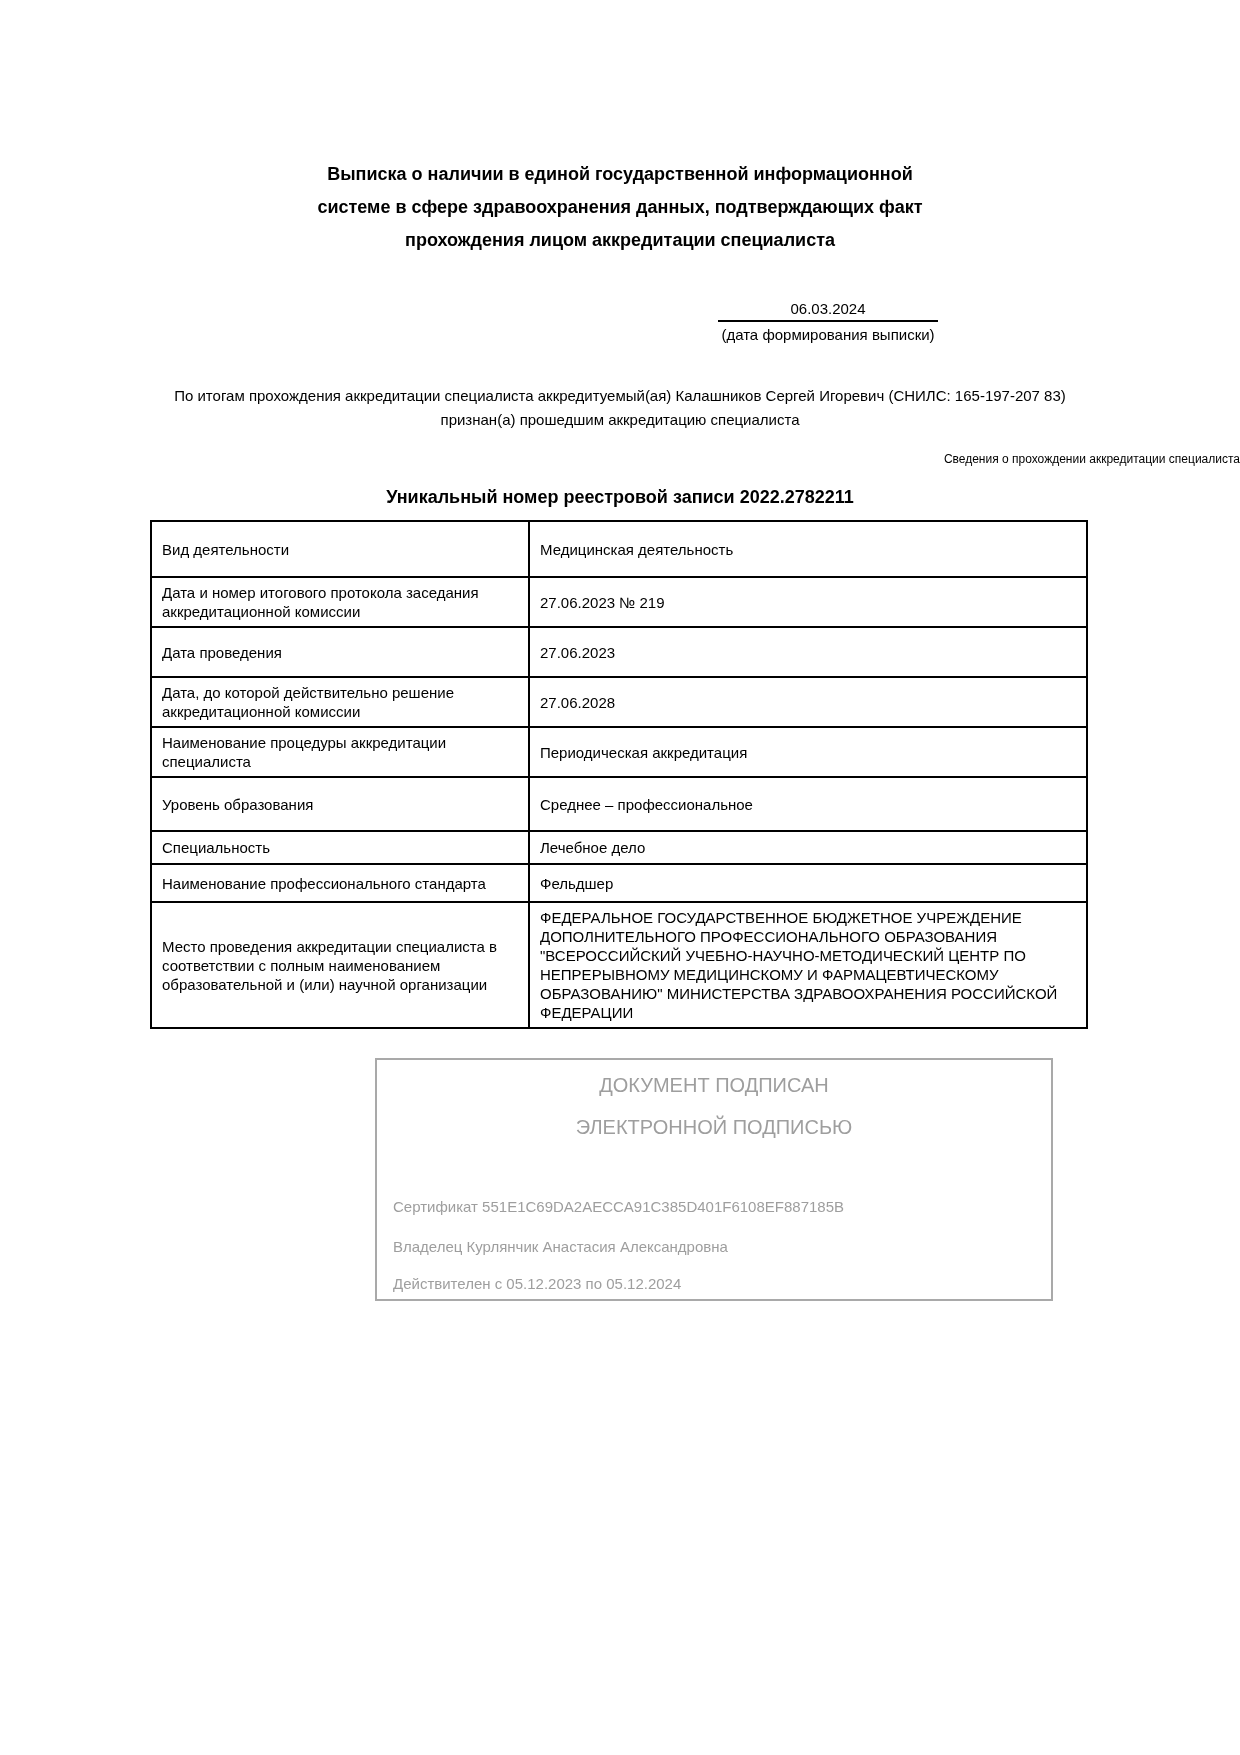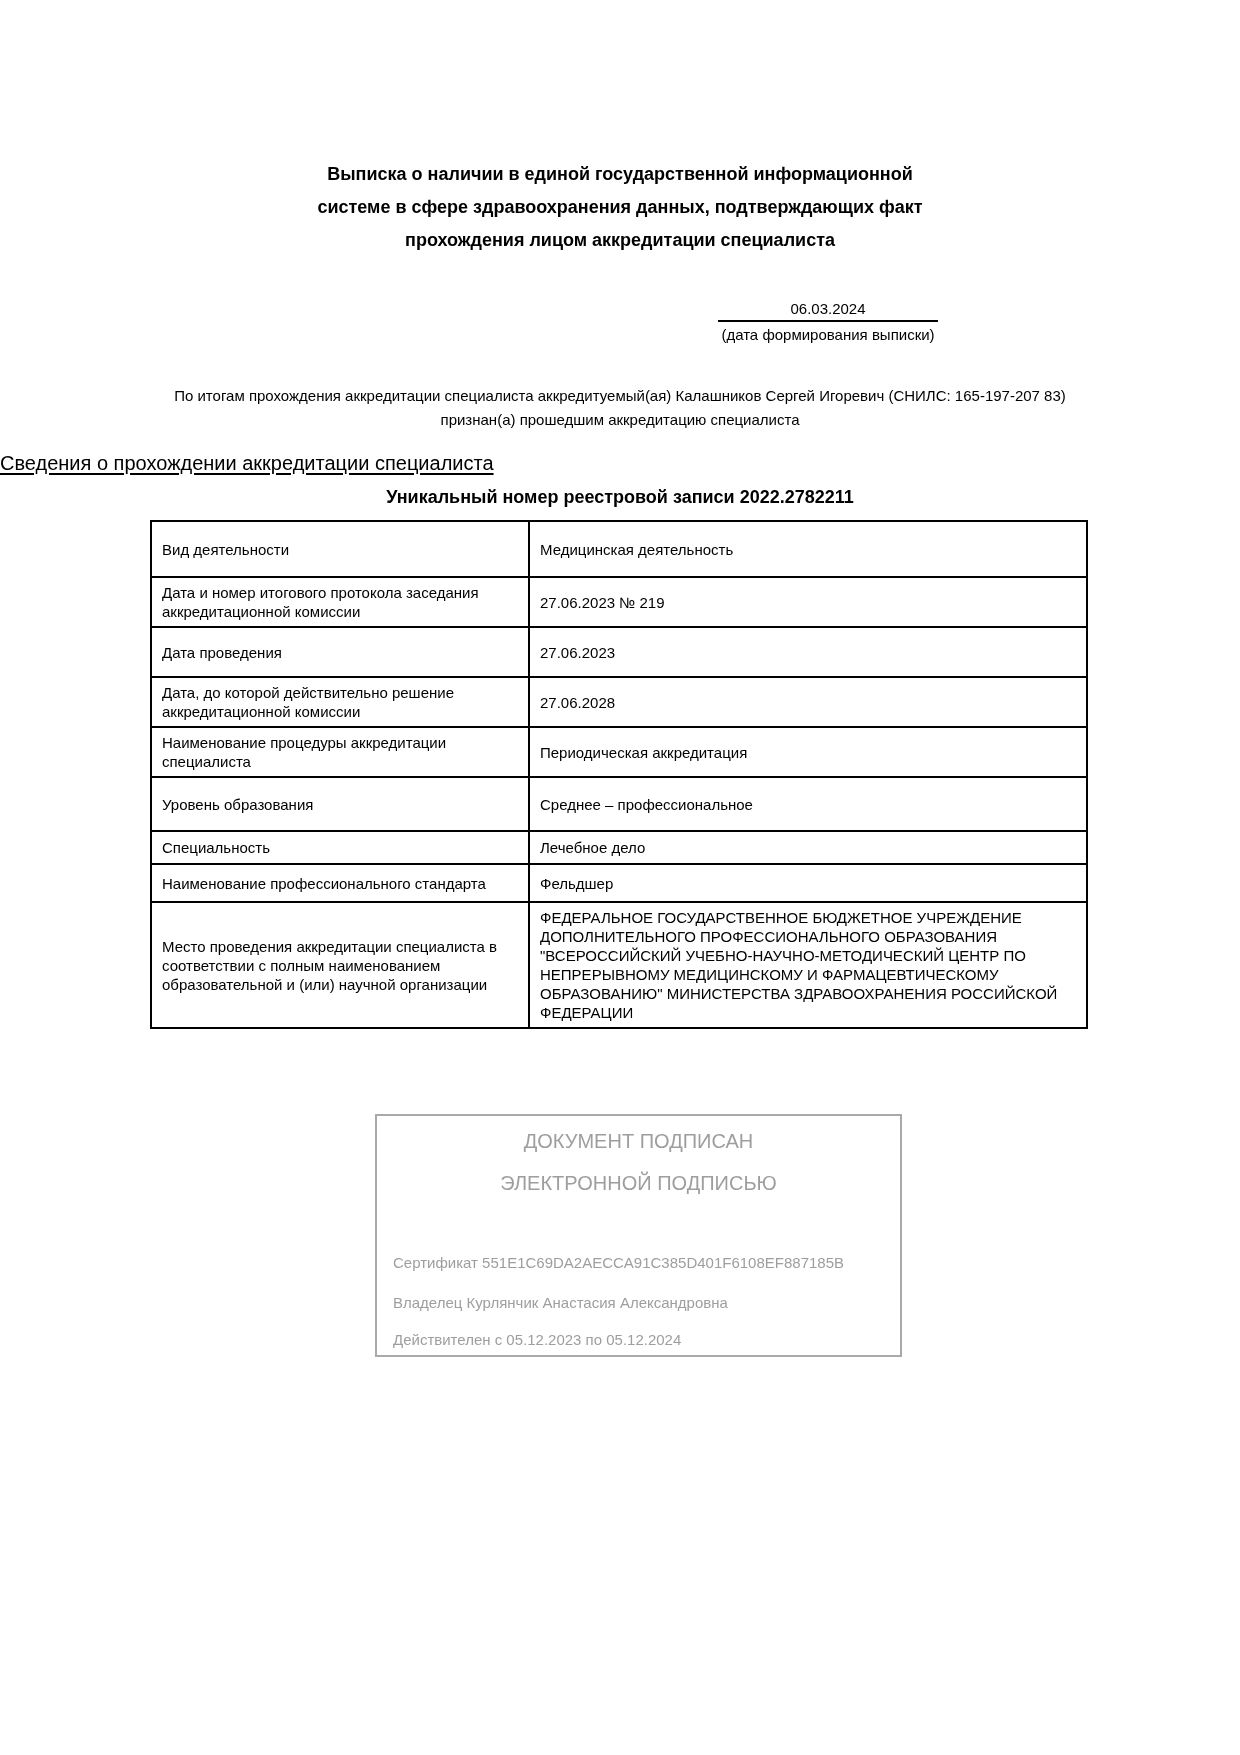--- a/index.html
+++ b/index.html
@@ -56,23 +56,22 @@
     font-size: 15px;
     line-height: 24px;
   }
 
   
   .section-heading {
     position: absolute;
     top: 426px;
     left: 0;
     width: 100%;
-    text-align: left;
-    font-size: 20px;
-    text-decoration: underline;
+    text-align: right;
+    font-size: 12px;
     text-underline-offset: 3px;
   }
   .record-heading {
     position: absolute;
     top: 461px;
     left: 0;
     width: 100%;
     text-align: center;
     font-size: 18px;
     font-weight: 700;
@@ -101,23 +100,23 @@
   table.acc-table tr:nth-child(5)  { height: 49px; }
   table.acc-table tr:nth-child(6)  { height: 54px; }
   table.acc-table tr:nth-child(7)  { height: 33px; }
   table.acc-table tr:nth-child(8)  { height: 38px; }
   table.acc-table tr:nth-child(9)  { height: 33px; }
   table.acc-table tr:nth-child(10) { height: 125px; }
 
   
   .signature-box {
     position: absolute;
-    top: 1088px;
+    top: 1032px;
     left: 375px;
-    width: 527px;
+    width: 678px;
     height: 243px;
     box-sizing: border-box;
     border: 2px solid #a9a9a9;
     color: #9e9e9e;
     padding-left: 16px;
   }
   .sig-head {
     position: absolute;
     left: 0;
     width: 100%;

